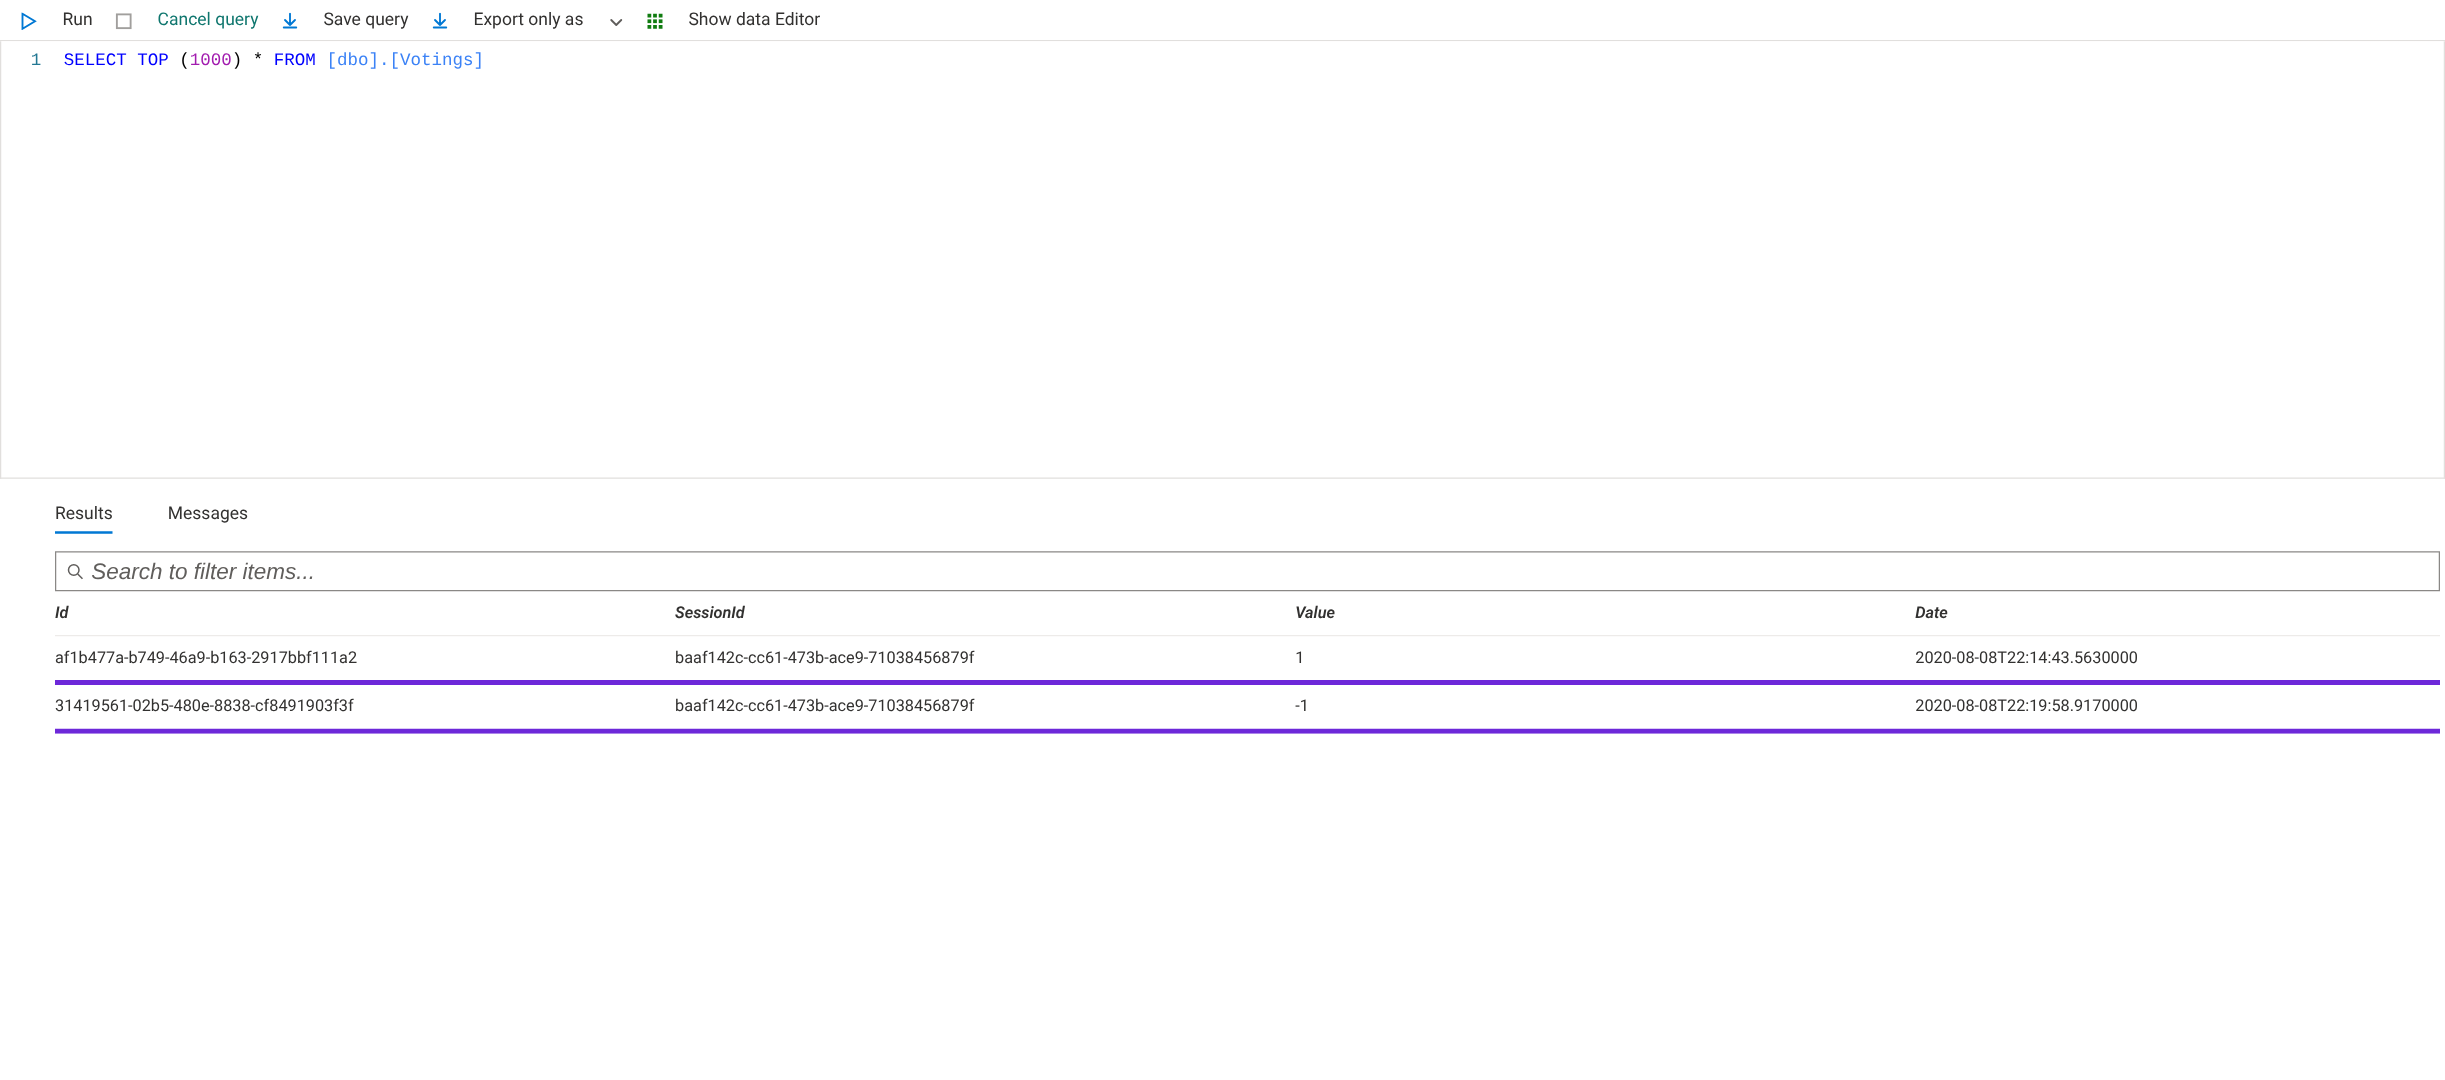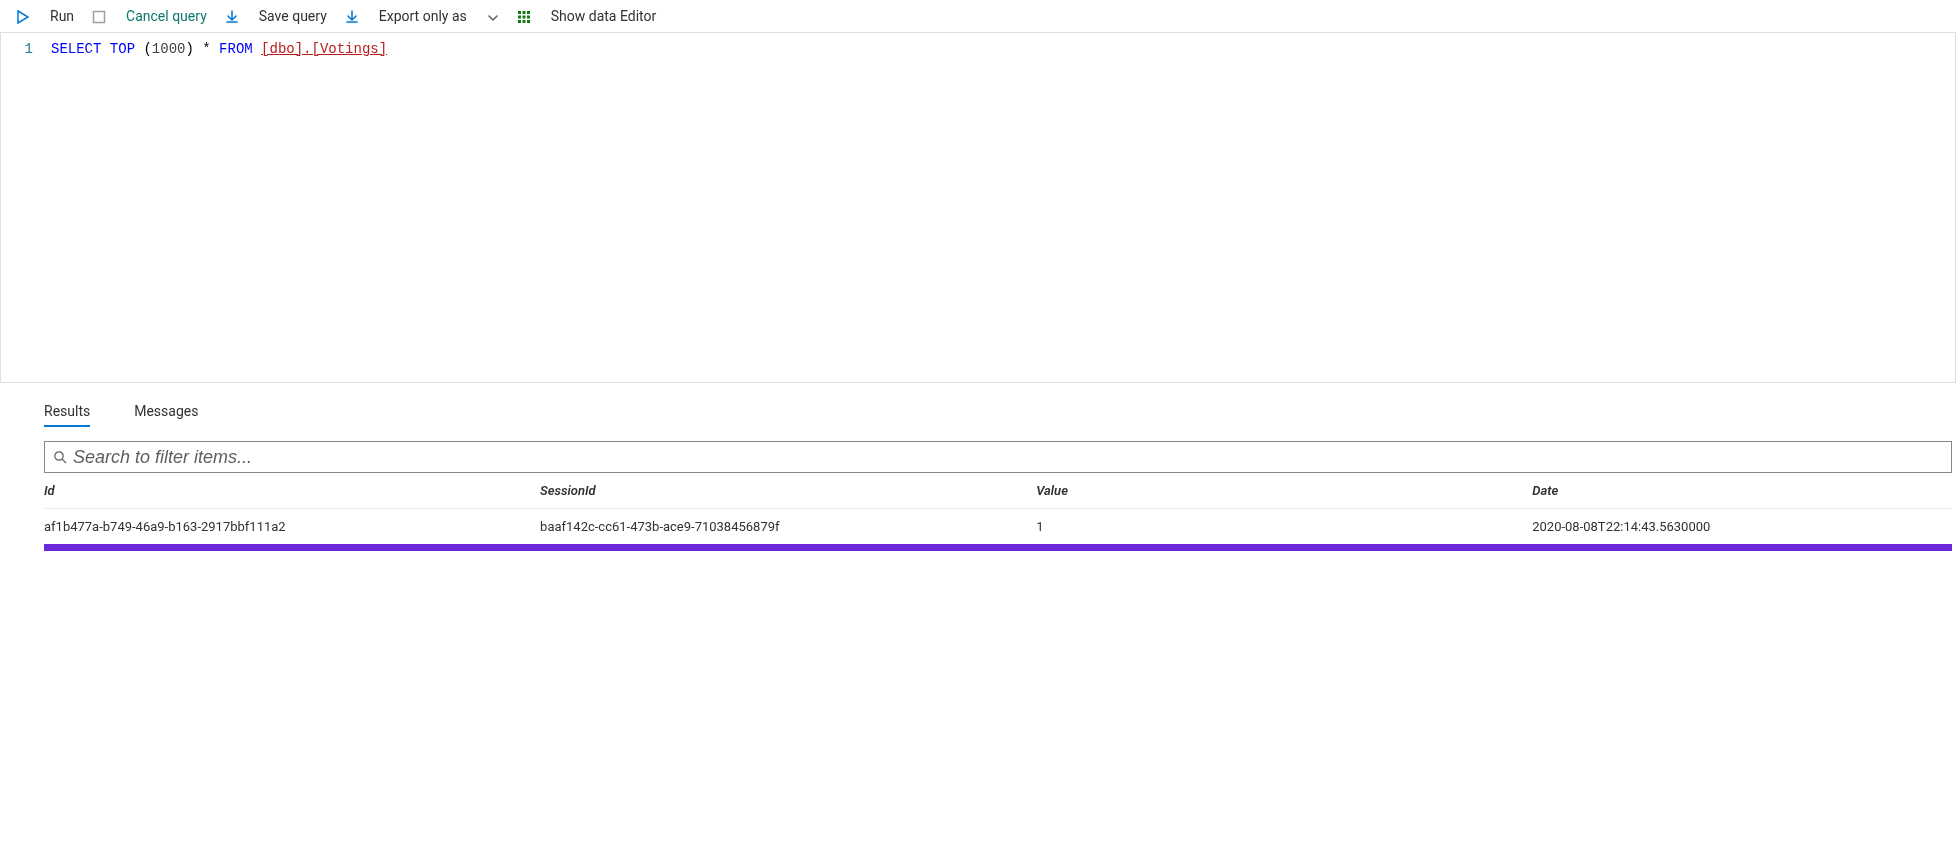--- a/index.html
+++ b/index.html
@@ -50,23 +50,23 @@
   }
   .gutter {
     width: 50px;
     text-align: right;
     padding-right: 18px;
     color: #237893;
     user-select: none;
   }
   .code { white-space: pre; }
   .tok-kw { color: #0000ff; }
-  .tok-num { color: #404040; }
+  .tok-num { color: #a21caf; }
   .tok-op { color: #000000; }
-  .tok-id { color: #b91c1c; text-decoration: underline; }
+  .tok-id { color: #3b82f6; }
   .tok-star { color: #000000; }
 
   
   .tabs {
     display: flex;
     gap: 44px;
     padding: 20px 0 0 44px;
   }
   .tab {
     font-size: 14px;
@@ -103,21 +103,21 @@
 
   table.results {
     width: calc(100% - 4px);
     border-collapse: collapse;
     margin-top: 0;
     table-layout: fixed;
   }
   table.results th, table.results td {
     text-align: left;
     padding: 10px 8px 10px 0;
-    border-bottom: 7px solid #6d28d9;
+    border-bottom: 4px solid #6d28d9;
     font-size: 13px;
     overflow: hidden;
     text-overflow: ellipsis;
     white-space: nowrap;
   }
   table.results th {
     font-weight: 600;
     border-bottom: 1px solid #edebe9;
     font-style: italic;
   }
@@ -229,15 +229,21 @@
         <th>Date</th>
       </tr>
     </thead>
     <tbody>
       <tr>
         <td>af1b477a-b749-46a9-b163-2917bbf111a2</td>
         <td>baaf142c-cc61-473b-ace9-71038456879f</td>
         <td>1</td>
         <td>2020-08-08T22:14:43.5630000</td>
       </tr>
+      <tr>
+        <td>31419561-02b5-480e-8838-cf8491903f3f</td>
+        <td>baaf142c-cc61-473b-ace9-71038456879f</td>
+        <td>-1</td>
+        <td>2020-08-08T22:19:58.9170000</td>
+      </tr>
     </tbody>
   </table>
 </div>
 
 </body></html>

